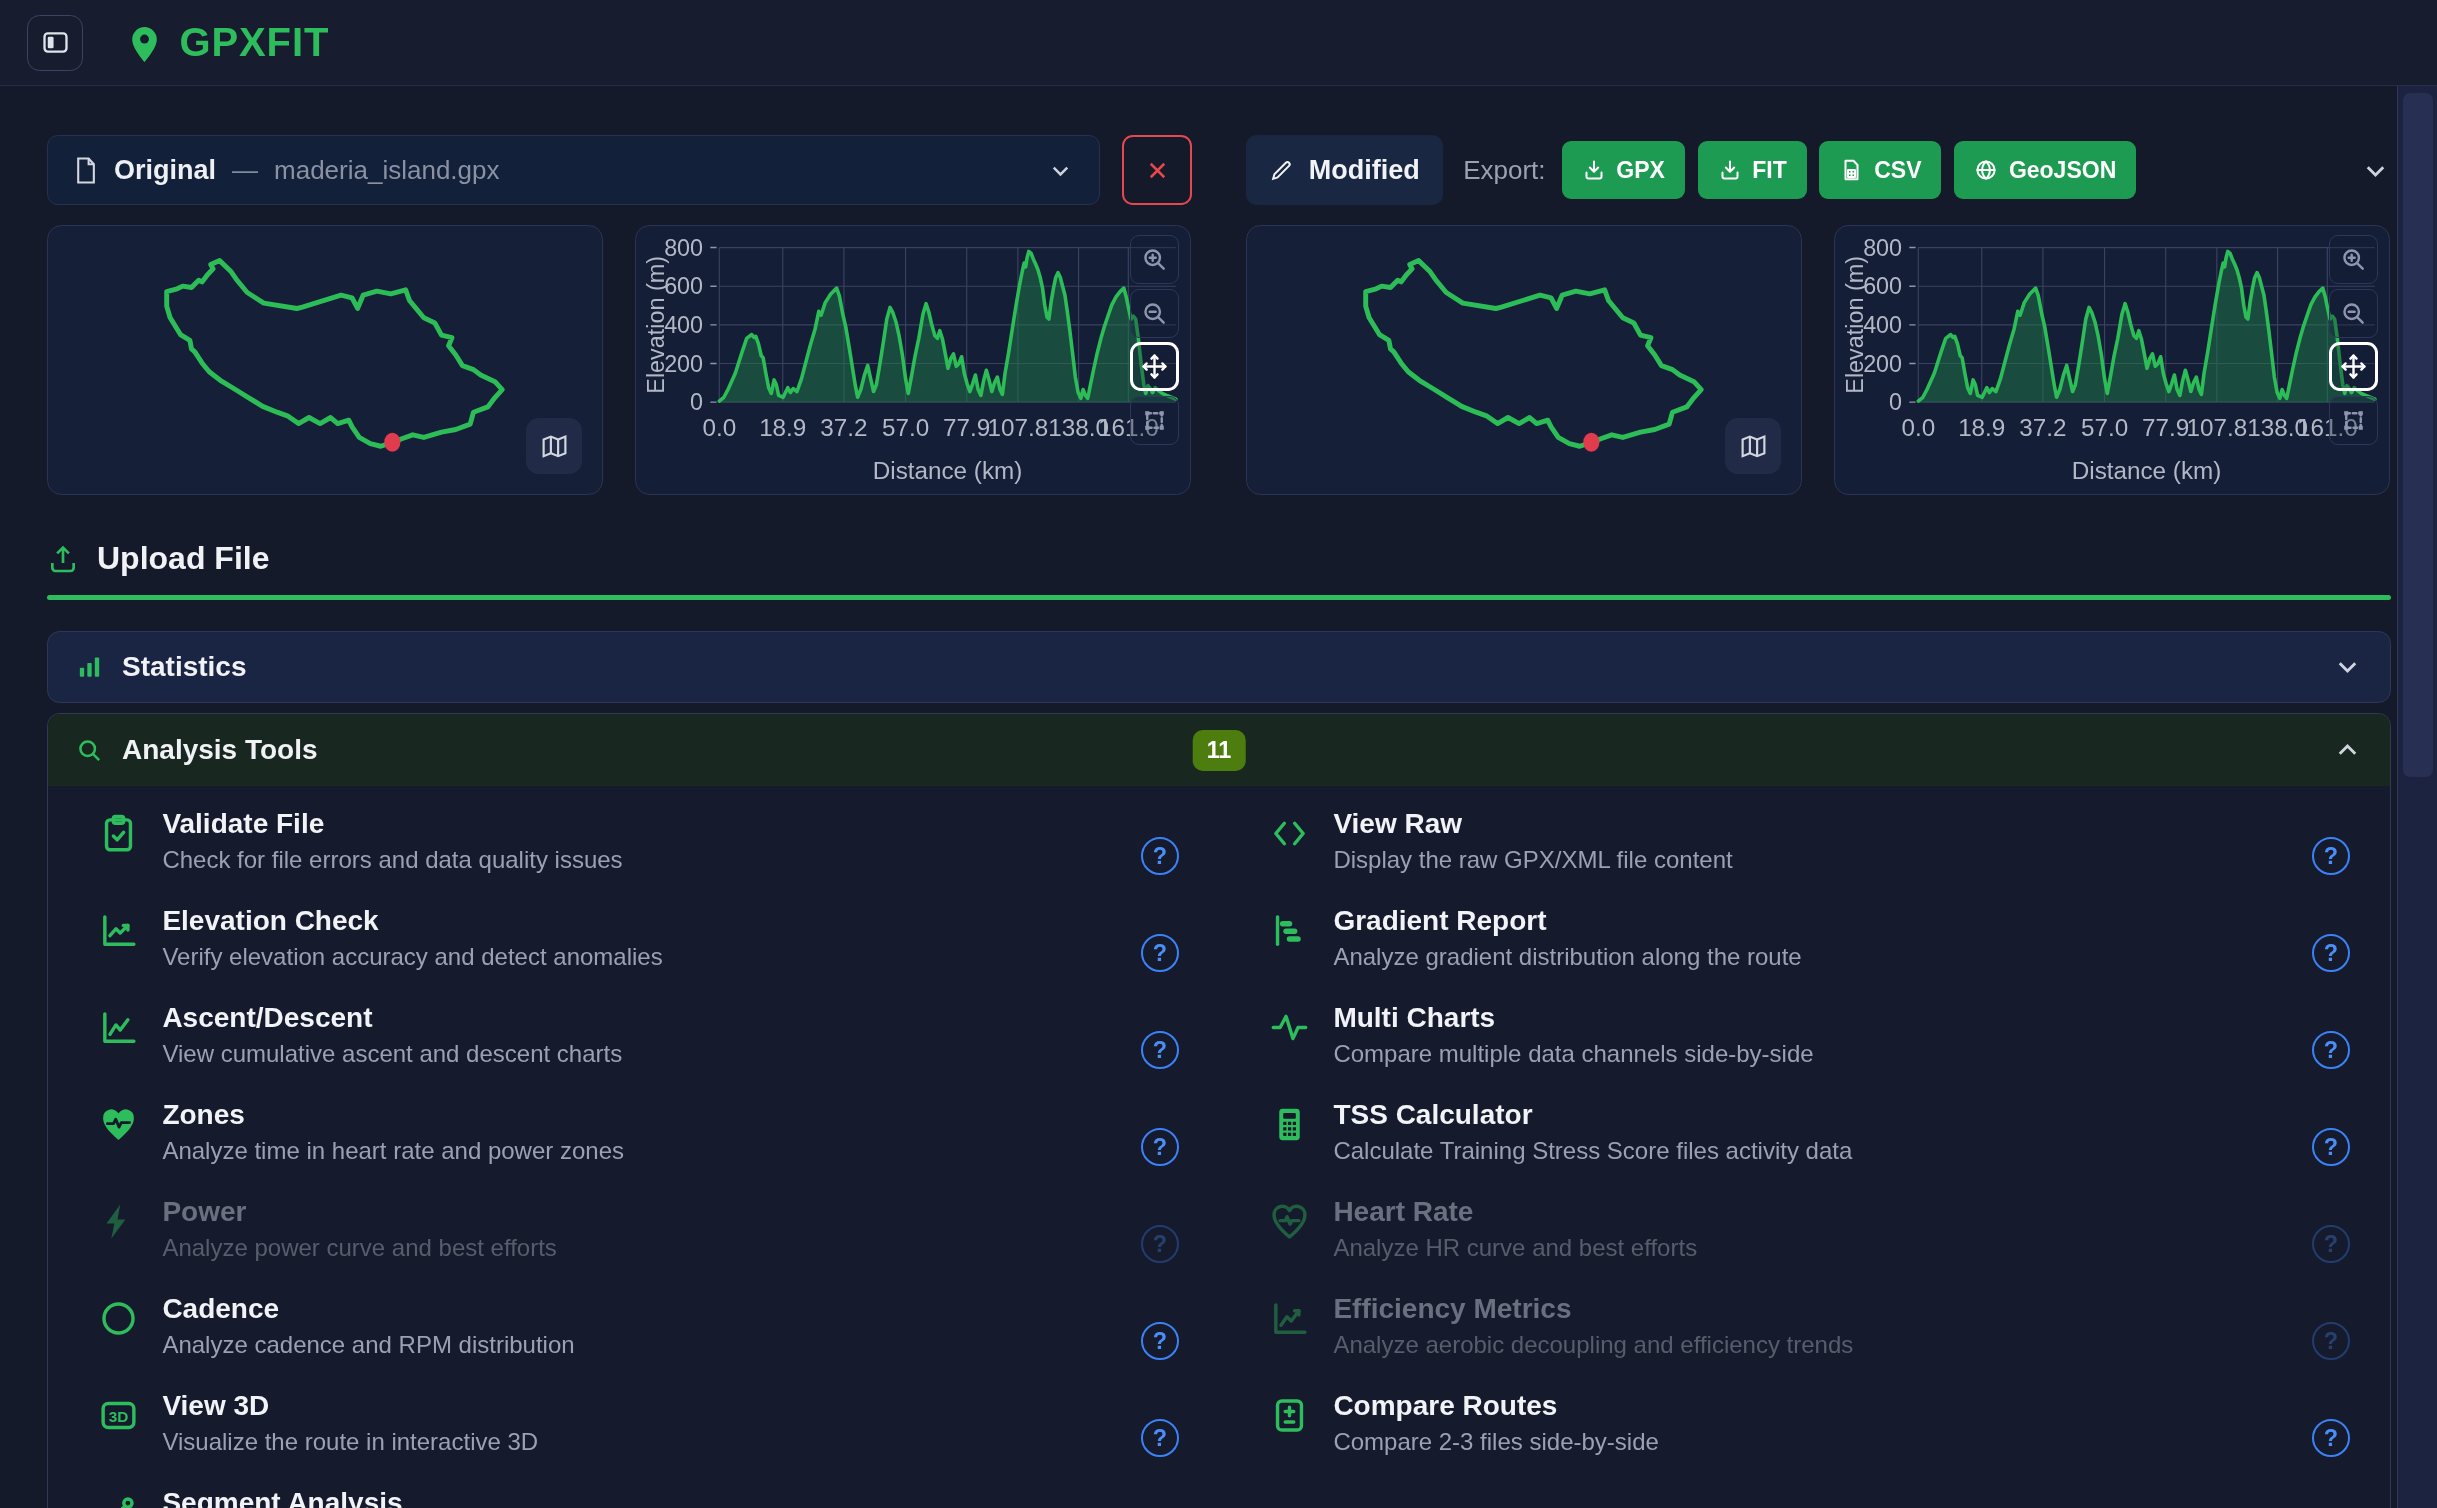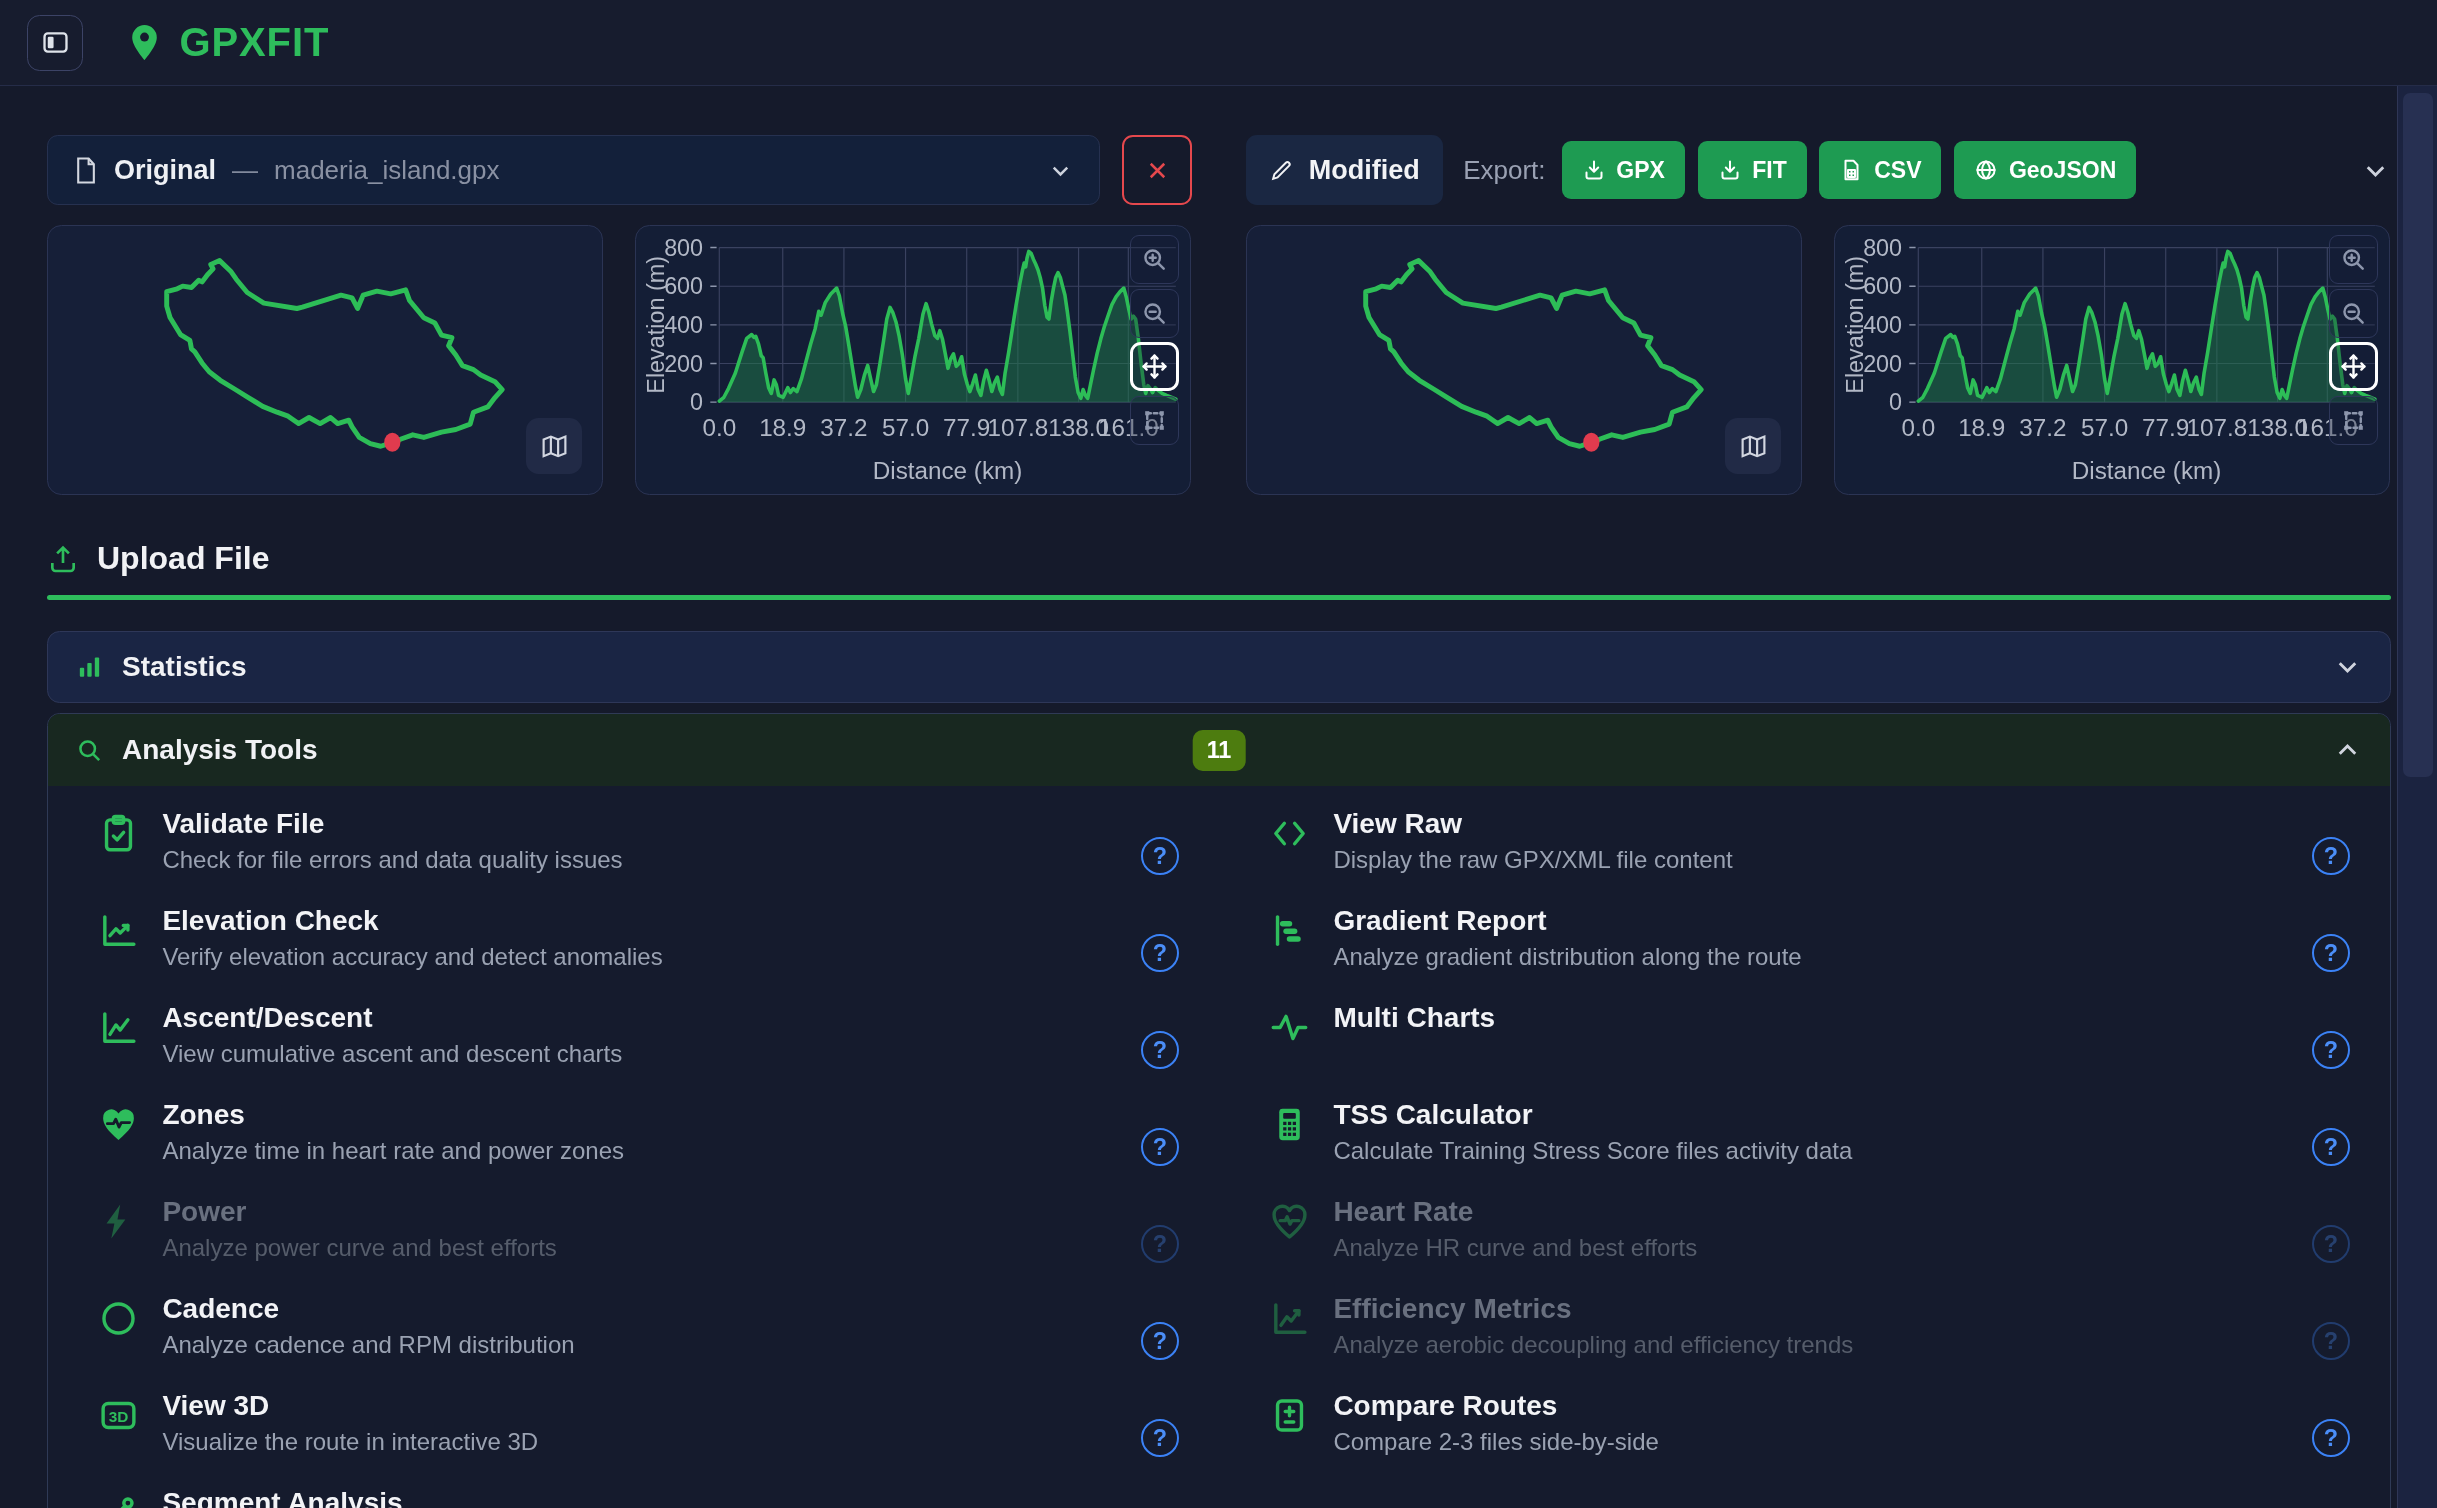--- a/index.html
+++ b/index.html
@@ -6,21 +6,21 @@
   #app{position:relative;width:2438px;height:1509px;background:#151a2b;overflow:hidden;
        font-family:"Liberation Sans",sans-serif;color:#e8eaef;}
   svg{display:block}
   svg text{font-family:"Liberation Sans",sans-serif;}
 
   
   header{height:86px;display:flex;align-items:center;padding:0 27px;background:#171c2e;
          border-bottom:1.8px solid #252c48;box-sizing:border-box;}
   .toggle{width:56px;height:56px;background:transparent;border:1.8px solid #3c4366;border-radius:12.6px;
           display:flex;align-items:center;justify-content:center;cursor:pointer;padding:0;}
-  .logo{display:flex;align-items:center;gap:14.4px;margin-left:41px;}
+  .logo{display:flex;align-items:flex-end;gap:14.4px;margin-left:41px;}
   .logo-text{font-size:40px;font-weight:800;color:#2ebd5c;letter-spacing:0.9px;}
 
   
   main{padding:49px 47px 0 47px;}
   .top-row{display:flex;gap:54px;}
   .panel{flex:1 1 0;min-width:0;}
   .bar-row{display:flex;align-items:center;height:70px;}
 
   .file-select{flex:1;height:70px;background:#13203a;border:1.4px solid #263150;border-radius:10.8px;
                display:flex;align-items:center;gap:16px;padding:0 25px;box-sizing:border-box;cursor:pointer;}
@@ -511,20 +511,21 @@
             <button class="help">?</button>
           </div>
           <div class="tool">
             <span class="ticon">
               <svg width="41" height="41" viewBox="0 0 24 24" fill="none" stroke="currentColor" stroke-width="2" stroke-linecap="round" stroke-linejoin="round">
                 <path d="M2.5 12h4L10 5.5 14 18.5 17 12h4.5"></path>
               </svg>
             </span>
             <div class="txt">
               <div class="t">Multi Charts</div>
+              <div class="d">Compare multiple data channels side-by-side</div>
             </div>
             <button class="help">?</button>
           </div>
           <div class="tool">
             <span class="ticon">
               <svg width="41" height="41" viewBox="0 0 24 24" fill="none" stroke="currentColor" stroke-width="2" stroke-linecap="round" stroke-linejoin="round">
                 <path d="M12 21C5.4 15.5 3 11.5 3 8.3A4.8 4.8 0 0 1 12 5.6 4.8 4.8 0 0 1 21 8.3c0 3.2-2.4 7.2-9 12.7z" fill="currentColor" stroke="none"></path>
                 <path d="M5.5 11.5h3.6l1.3-2.6 1.9 4.6 1.3-2.6h4.9" stroke="#151a2b" stroke-width="1.7"></path>
               </svg>
             </span>

